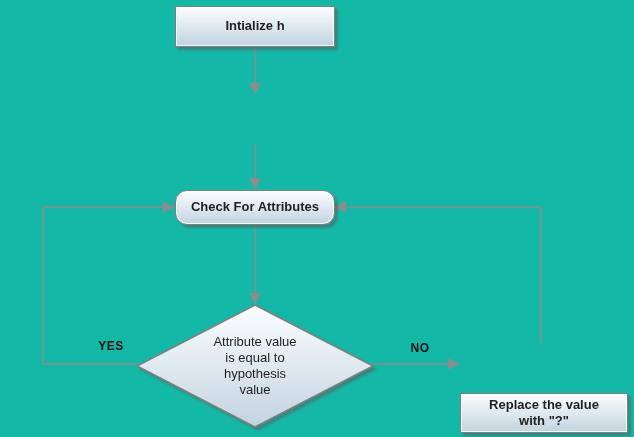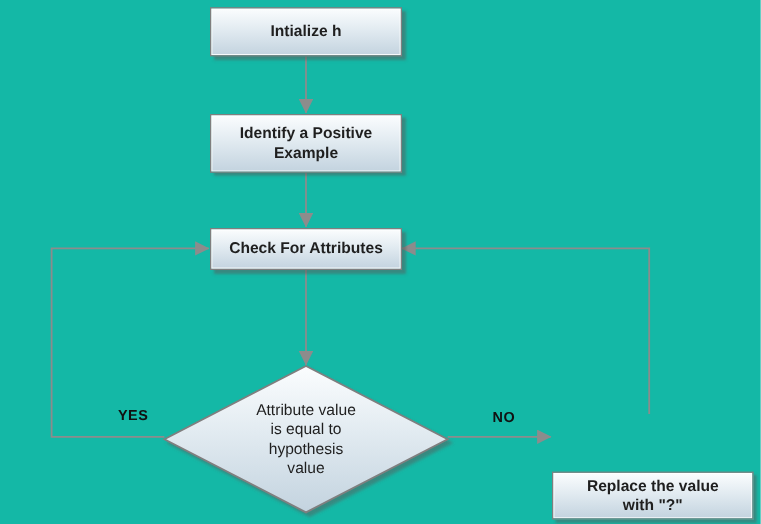--- a/index.html
+++ b/index.html
@@ -74,21 +74,21 @@
     font-size: 12px;
     letter-spacing: 0.5px;
     color: #111111;
     text-align: center;
   }
   .edge-label.yes { left: 88px;  top: 339px; width: 46px; }
   .edge-label.no  { left: 400px; top: 341px; width: 40px; }
 
   #node-initialize { left: 175px; top: 6px;   width: 160px; height: 41px; }
   #node-identify   { left: 175px; top: 95px;  width: 160px; height: 49px; }
-  #node-check      { left: 175px; top: 190px; width: 160px; height: 35px; }
+  #node-check      { left: 175px; top: 190px; width: 160px; height: 35px; border-radius: 12px; }
   #node-replace    { left: 460px; top: 345px; width: 168px; height: 40px; margin-top: 48px; }
 </style>
 </head>
 <body>
 
 <div class="canvas">
 
   <svg class="layer" width="634" height="437" viewBox="0 0 634 437">
     <defs>
       <marker id="arrow" viewBox="0 0 10 10" refX="9.5" refY="5" markerWidth="8" markerHeight="8" orient="auto">
@@ -102,24 +102,20 @@
       <path d="M137,364 L43,364 L43,207 L174,207" marker-end="url(#arrow)"></path>
       <path d="M373,364 L459,364" marker-end="url(#arrow)"></path>
       <path d="M541,345 L541,207 L335,207" marker-end="url(#arrow)"></path>
     </g>
   </svg>
 
   <div class="node box" id="node-initialize">
     <span class="node-label">Intialize h</span>
   </div>
 
-  <div class="node box" id="node-identify">
-    <span class="node-label">Identify a Positive
-Example</span>
-  </div>
 
   <div class="node box" id="node-check">
     <span class="node-label">Check For Attributes</span>
   </div>
 
   <div class="diamond-wrap">
     <svg width="236" height="122" viewBox="0 0 236 122">
       <defs>
         <linearGradient id="diamondGrad" x1="0" y1="0" x2="0" y2="1">
           <stop offset="0" stop-color="#fbfdfe"></stop>

